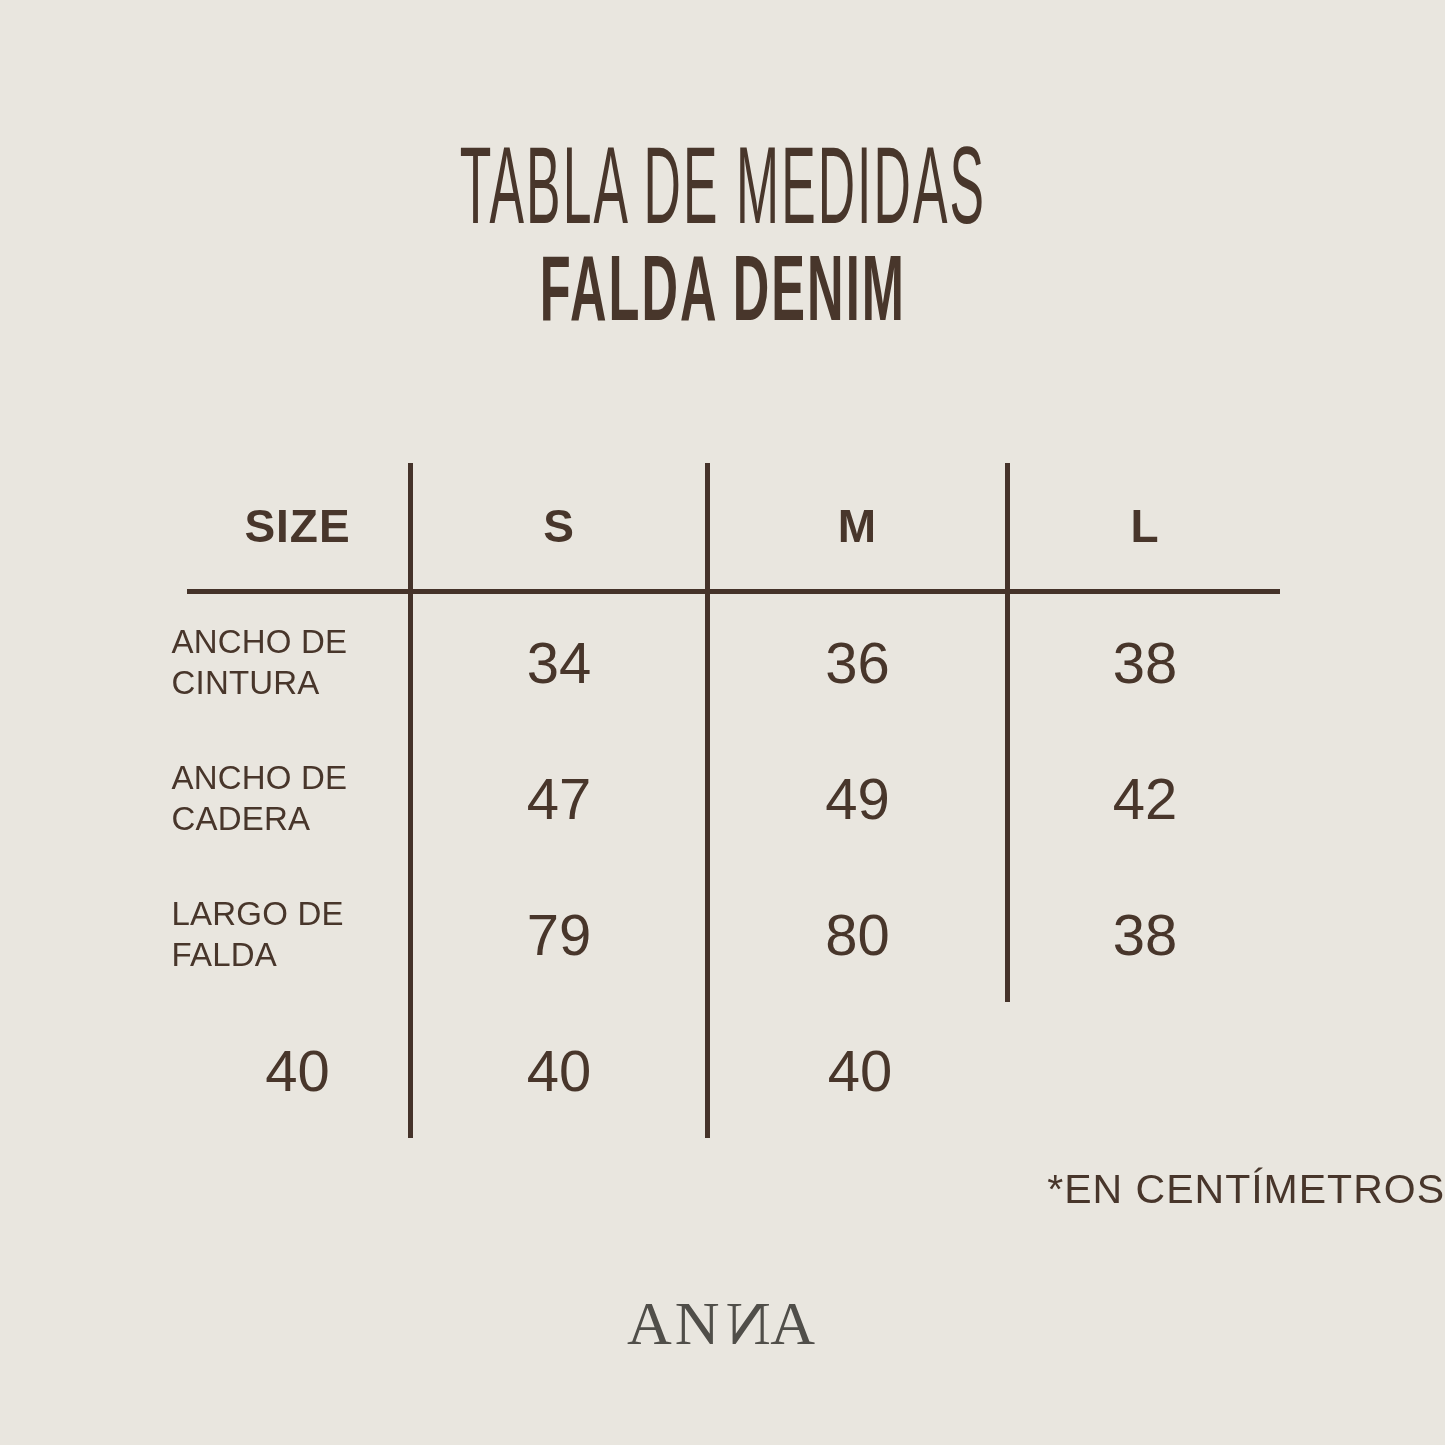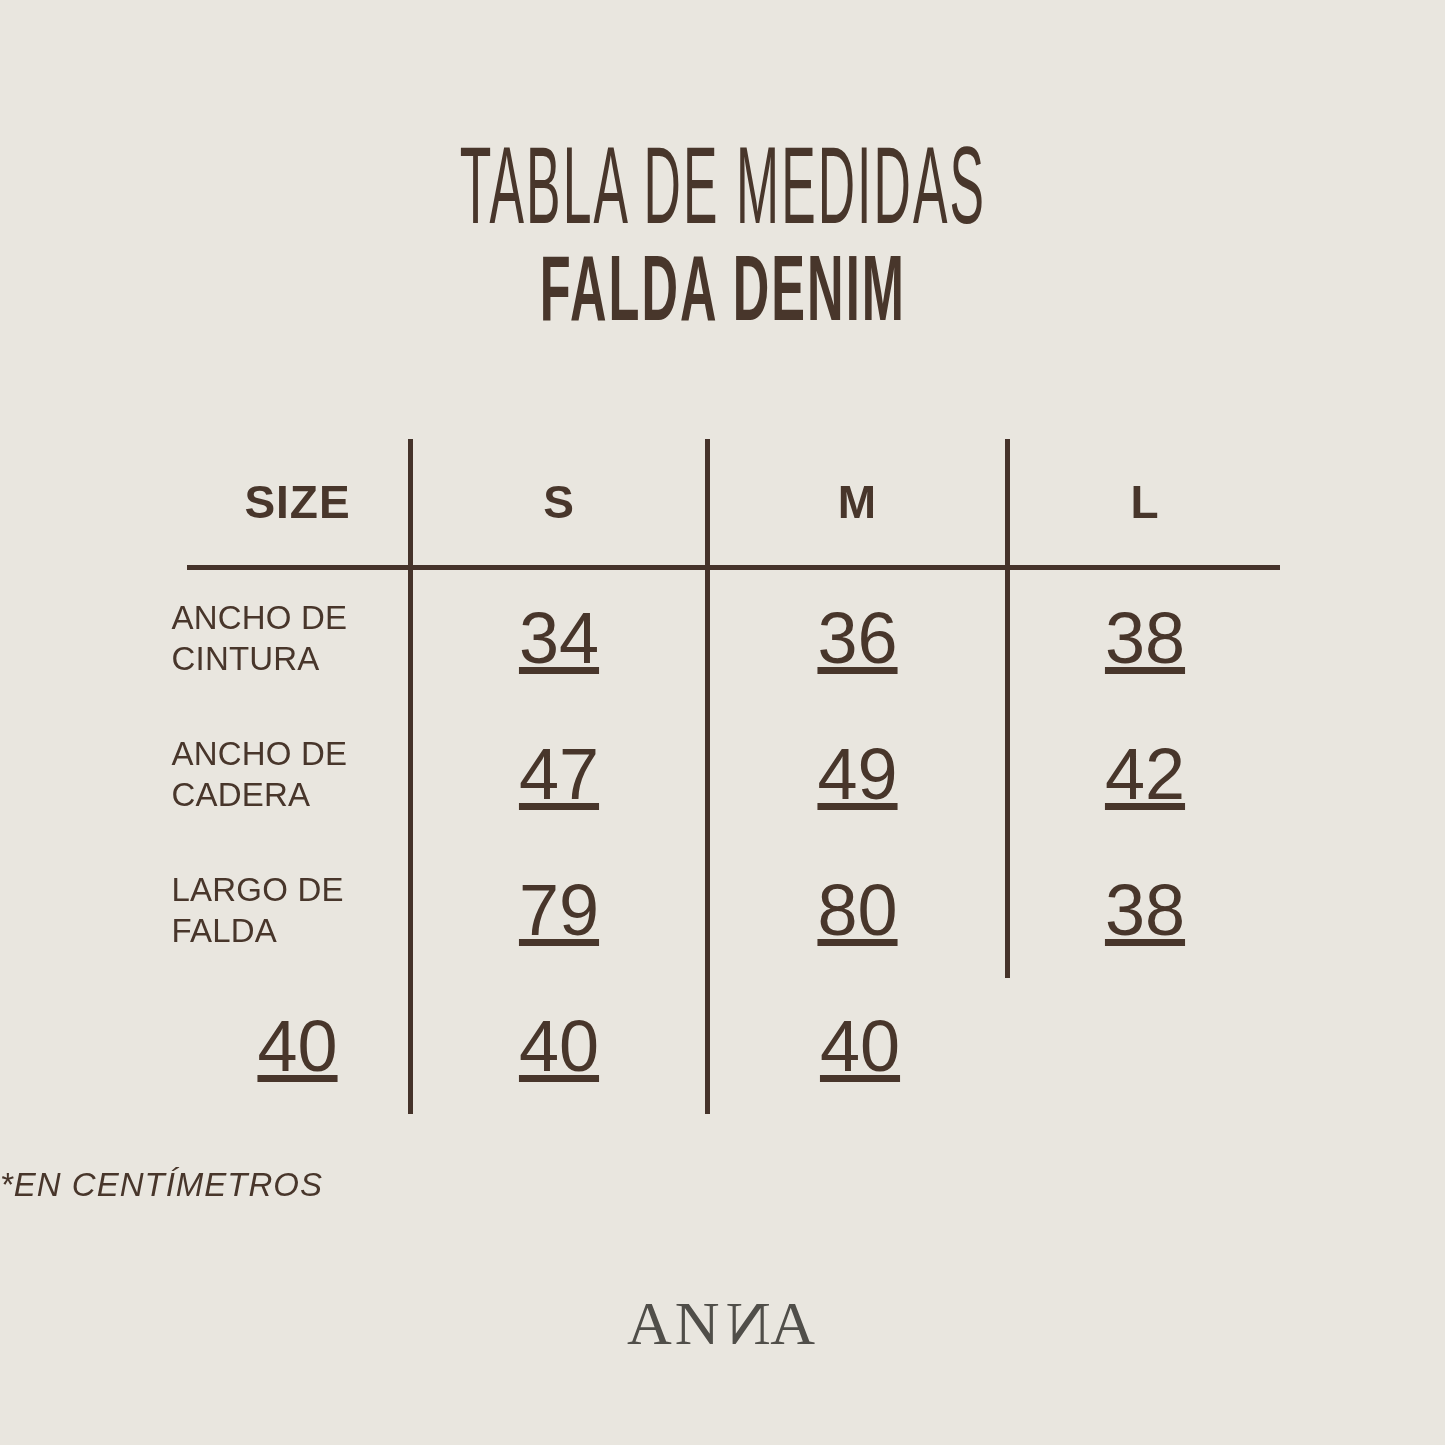--- a/index.html
+++ b/index.html
@@ -36,62 +36,60 @@
     letter-spacing: 0.04em;
     white-space: nowrap;
     margin-top: 2px;
   }
   .squish-t { display: inline-block; transform: scaleX(0.47); transform-origin: 50% 50%; }
   .squish-s { display: inline-block; transform: scaleX(0.55); transform-origin: 50% 50%; }
 
   
   .size-table {
     position: absolute;
-    left: 187px; top: 439px;
+    left: 187px; top: 463px;
     width: 1093px; height: 675px;
     display: grid;
     grid-template-columns: 226px 297px 300px 270px;
     grid-template-rows: 131px 136px 136px 136px 136px;
   }
   .cell {
     display: flex;
     align-items: center;
     justify-content: center;
   }
   .bR { border-right: 5px solid #45332a; }
   .bB { border-bottom: 5px solid #45332a; }
   .head {
     font-size: 46px;
     font-weight: 700;
     letter-spacing: 1px;
   }
   .val {
-    font-size: 72px;
+    font-size: 58px;
     font-weight: 400;
-    text-decoration: underline;
   }
   .labelw {
     flex: none;
     width: 252px;
     text-align: left;
     font-size: 33px;
     font-weight: 400;
     line-height: 1.25;
     letter-spacing: 0.2px;
   }
 
   
   .footnote {
     position: absolute;
     top: 1166px; left: 0; width: 1445px;
-    text-align: left;
-    font-size: 33px;
+    text-align: right;
+    font-size: 41px;
     letter-spacing: 1px;
     color: #48362b;
-    font-style: italic;
   }
 
   
   .brand {
     position: absolute;
     top: 1288px; left: 0; width: 1445px;
     text-align: center;
     font-family: "Liberation Serif", serif;
     font-size: 62px;
     font-weight: 400;

